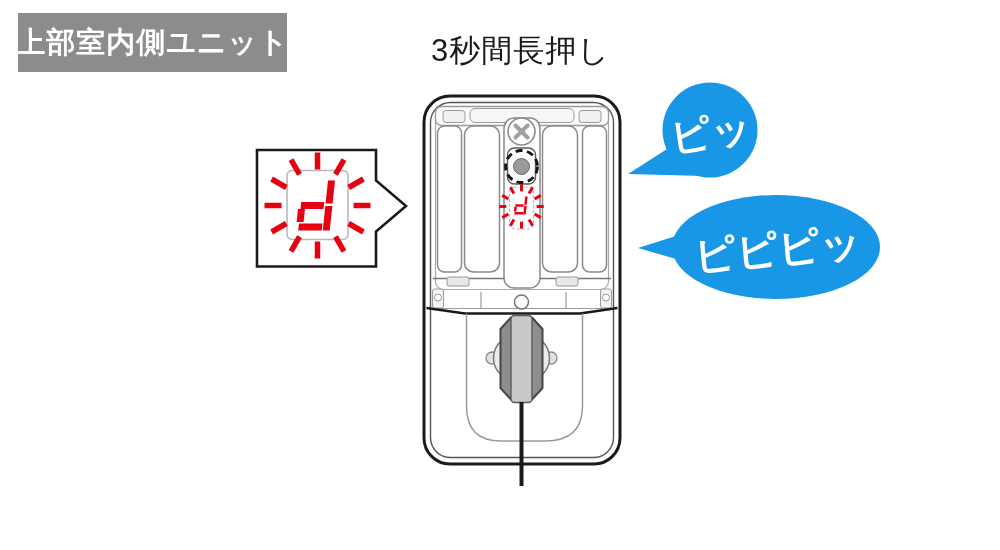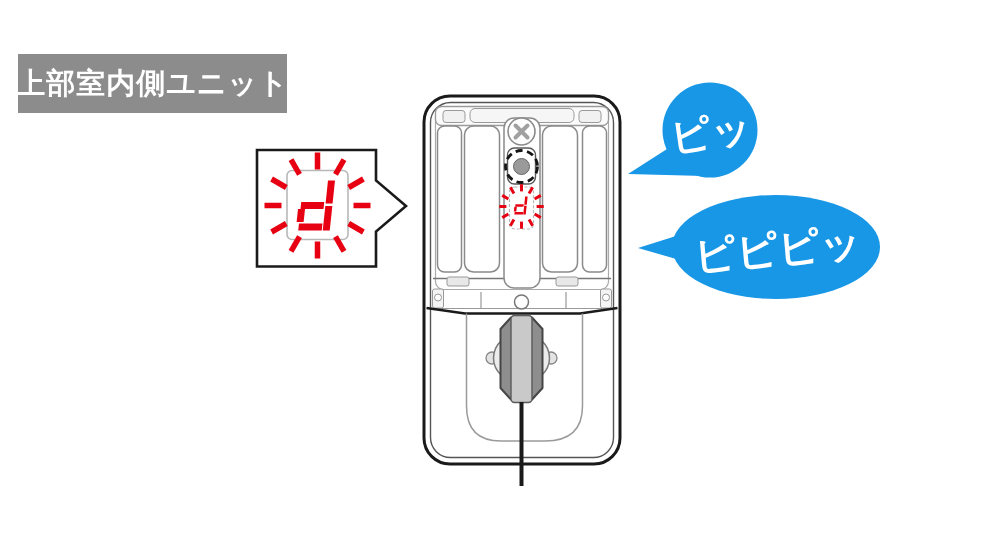--- a/index.html
+++ b/index.html
@@ -1,19 +1,19 @@
 <!DOCTYPE html>
 <html><head>
 <meta charset="utf-8">
 <style>
   html,body{margin:0;padding:0;}
   body{font-family:"Liberation Sans","DejaVu Sans",sans-serif;}
   #canvas{position:relative;width:1000px;height:550px;background:#ffffff;overflow:hidden;}
   #diagram{position:absolute;left:0;top:0;}
-  .txt{position:absolute;color:#1a1a1a;white-space:nowrap;margin-top:41px;}
+  .txt{position:absolute;color:#1a1a1a;white-space:nowrap;}
   #unit-label{left:18px;top:13px;width:269px;height:59px;background:#8C8C8C;color:#ffffff;
     font-weight:bold;font-size:29px;display:flex;align-items:center;justify-content:center;
     letter-spacing:1px;}
   #press-label{left:431px;top:30px;font-size:31px;font-weight:500;letter-spacing:1px;}
   #unlock-label{left:383px;top:494px;width:280px;text-align:center;font-size:31px;
     font-weight:500;letter-spacing:2px;}
   svg text.bubble-txt{font-weight:bold;fill:#ffffff;}
 </style>
 </head>
 <body>
@@ -107,14 +107,15 @@
       <text class="bubble-txt" x="711" y="132" font-size="40" text-anchor="middle" dominant-baseline="central" transform="rotate(-8 711 132)">ピッ</text>
     </g>
     <g>
       <polygon points="638,248 695,230 697,265" fill="#1897E6"></polygon>
       <ellipse cx="776" cy="247" rx="104" ry="52" fill="#1897E6"></ellipse>
       <text class="bubble-txt" x="778" y="249" font-size="41" text-anchor="middle" dominant-baseline="central" transform="rotate(-5 778 249)">ピピピッ</text>
     </g>
   </svg>
 
   <div id="unit-label" class="txt">上部室内側ユニット</div>
+  <div id="press-label" class="txt">3秒間長押し</div>
 
 </div>
 
 </body></html>

